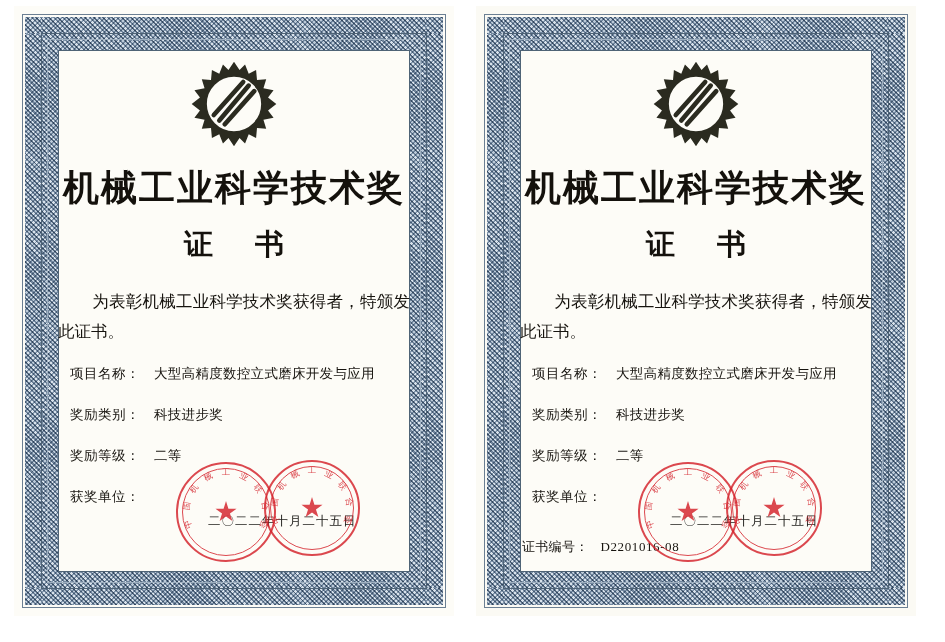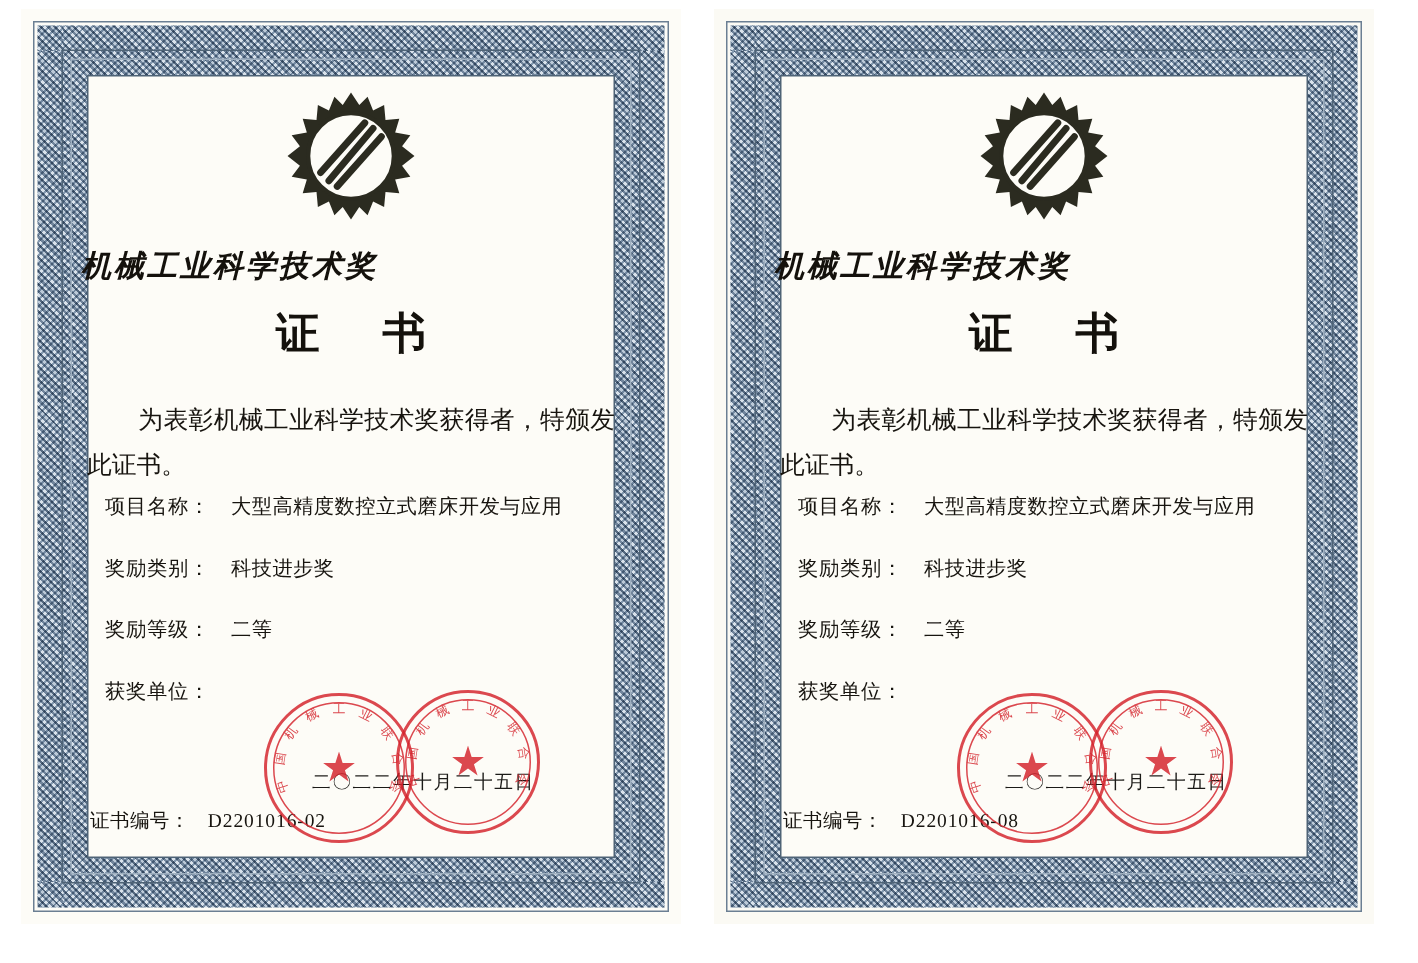--- a/index.html
+++ b/index.html
@@ -106,27 +106,27 @@
     margin-top: 14px;
     height: 92px;
   }
   .logo {
     width: 92px;
     height: 92px;
   }
 
   
   .title-main {
-    font-size: 20px;
+    text-align: center;
+    font-size: 36px;
     letter-spacing: 2px;
     color: #14110c;
     font-weight: bold;
     margin-top: 14px;
     font-family: "DejaVu Sans", "Liberation Sans", sans-serif;
-    font-style: italic;
   }
   .title-sub {
     text-align: center;
     font-size: 29px;
     letter-spacing: 16px;
     color: #14110c;
     font-weight: bold;
     margin-top: 12px;
     text-indent: 16px;
     font-family: "DejaVu Sans", "Liberation Sans", sans-serif;
@@ -139,21 +139,21 @@
     line-height: 30px;
     color: #17140f;
     text-align: justify;
     padding: 0 4px;
     font-family: "DejaVu Sans", "Liberation Sans", sans-serif;
   }
   .para .indent { display: inline-block; width: 34px; }
 
   
   .fields {
-    margin-top: 4px;
+    margin-top: 18px;
     padding-left: 0;
   }
   .field-row {
     display: flex;
     align-items: baseline;
     margin-bottom: 23px;
     font-size: 13.5px;
     color: #17140f;
     font-family: "DejaVu Sans", "Liberation Sans", sans-serif;
   }
@@ -293,23 +293,20 @@
         </div>
         <div class="field-row">
           <span class="field-label">奖励等级：</span>
           <span class="field-value">二等</span>
         </div>
         <div class="field-row">
           <span class="field-label">获奖单位：</span>
         </div>
       </div>
 
-      <div class="footer">
-        <span>证书编号：</span><span class="num">D2201016-02</span>
-      </div>
 
       <div class="seal-area">
         <div class="seal-date">二〇二二年十月二十五日</div>
         <div class="seal seal-left">
           <div class="ring"></div>
           <div class="star"></div>
 
         <div class="arc-text">
               <span class="arc-char" style="transform: translate(-37.0912px, 12.0517px) rotate(-1.88496rad) translate(-50%, -50%);">中</span>
               <span class="arc-char" style="transform: translate(-38.5198px, -6.10094px) rotate(-1.41372rad) translate(-50%, -50%);">国</span>

